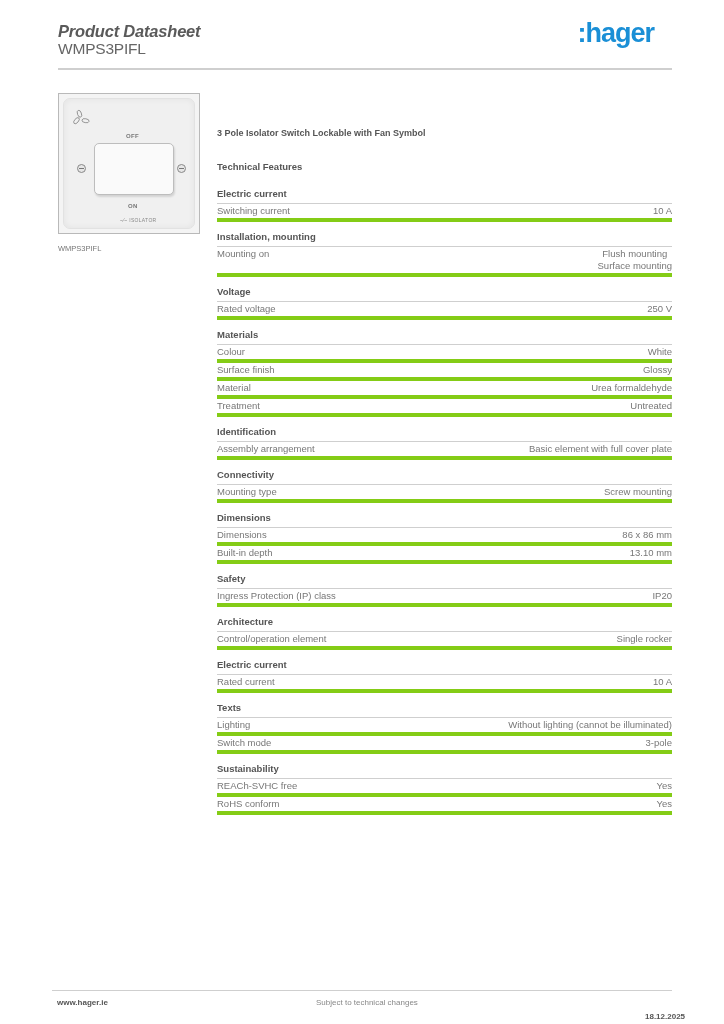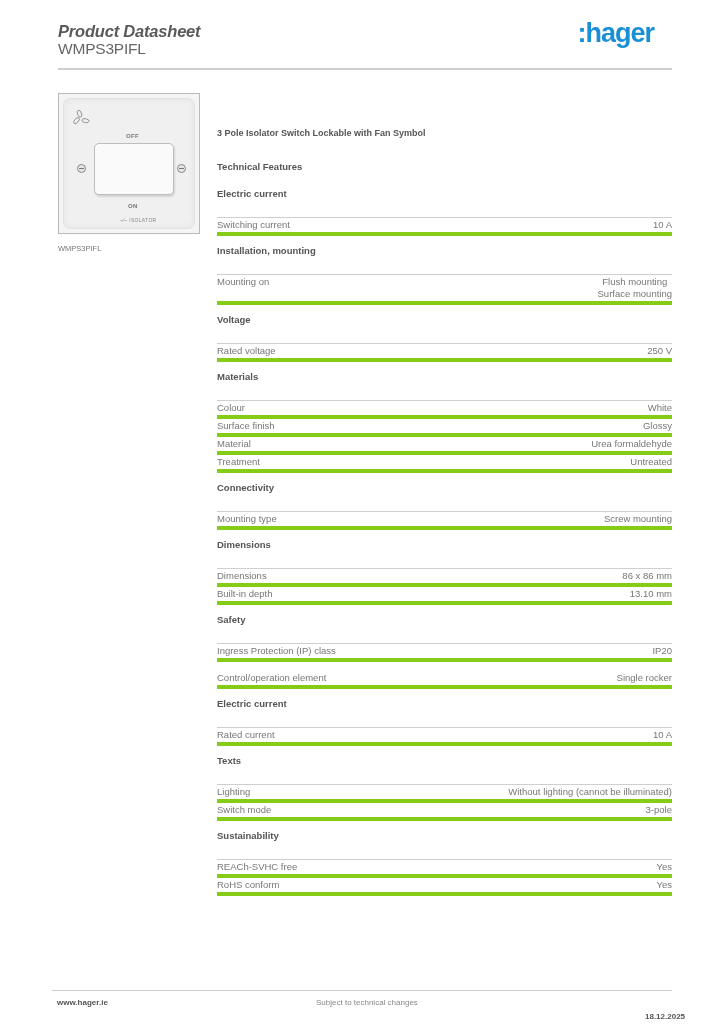--- a/index.html
+++ b/index.html
@@ -24,21 +24,21 @@
     .plate-label.on { left: 64px; top: 104px; }
     .plate-label.iso { left: 56px; top: 118px; font-weight: normal; font-size: 5px; color: #888; }
     .fan { position: absolute; left: 8px; top: 10px; width: 18px; height: 18px; }
     .image-caption { position: absolute; left: 58px; top: 244px; font-size: 7.5px; color: #777; }
 
     .content { position: absolute; left: 217px; top: 95px; width: 455px; margin-top: 32px; }
     .product-name { font-size: 9px; font-weight: bold; color: #555; height: 34px; line-height: 12px; }
     .section-title-main { font-size: 9.5px; font-weight: bold; color: #555; height: 27px; line-height: 12px; }
 
     .group { margin-bottom: 9px; }
-    .group-title { font-size: 9.5px; font-weight: bold; color: #555; height: 12px; line-height: 12px; border-bottom: 1px solid #cfcfcf; padding-bottom: 17px; box-sizing: content-box; }
+    .group-title { font-size: 9.5px; font-weight: bold; color: #555; height: 12px; line-height: 12px; border-bottom: 1px solid #cfcfcf; padding-bottom: 3px; box-sizing: content-box; }
     .row { display: flex; justify-content: space-between; font-size: 9.5px; color: #777; border-bottom: 4px solid #84cc16; padding: 1px 0 1px 0; line-height: 12px; }
     .row .val { text-align: center; white-space: pre-line; }
 
     .footer-rule { position: absolute; left: 52px; top: 990px; width: 620px; height: 1px; background: #cfcfcf; }
     .footer { position: absolute; top: 998px; font-size: 8px; }
     .footer.left { left: 57px; font-weight: bold; color: #555; }
     .footer.center { left: 316px; color: #888; }
     .footer.right { left: 645px; font-weight: bold; color: #555; margin-top: 14px; }
   </style>
 </head>
@@ -109,20 +109,27 @@
         <div class="row">
           <span class="lbl">Material</span>
           <span class="val">Urea formaldehyde</span>
         </div>
         <div class="row">
           <span class="lbl">Treatment</span>
           <span class="val">Untreated</span>
         </div>
       </div>
       <div class="group">
+        <div class="group-title">Identification</div>
+        <div class="row">
+          <span class="lbl">Assembly arrangement</span>
+          <span class="val">Basic element with full cover plate</span>
+        </div>
+      </div>
+      <div class="group">
         <div class="group-title">Connectivity</div>
         <div class="row">
           <span class="lbl">Mounting type</span>
           <span class="val">Screw mounting</span>
         </div>
       </div>
       <div class="group">
         <div class="group-title">Dimensions</div>
         <div class="row">
           <span class="lbl">Dimensions</span>
@@ -134,20 +141,21 @@
         </div>
       </div>
       <div class="group">
         <div class="group-title">Safety</div>
         <div class="row">
           <span class="lbl">Ingress Protection (IP) class</span>
           <span class="val">IP20</span>
         </div>
       </div>
       <div class="group">
+        <div class="group-title">Architecture</div>
         <div class="row">
           <span class="lbl">Control/operation element</span>
           <span class="val">Single rocker</span>
         </div>
       </div>
       <div class="group">
         <div class="group-title">Electric current</div>
         <div class="row">
           <span class="lbl">Rated current</span>
           <span class="val">10 A</span>

